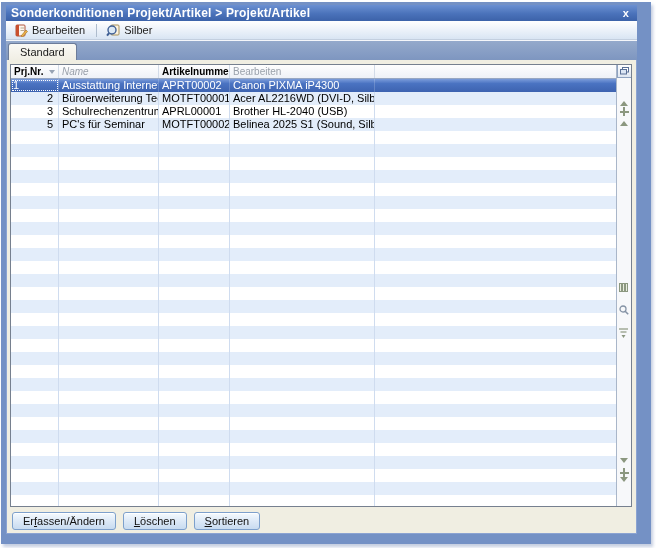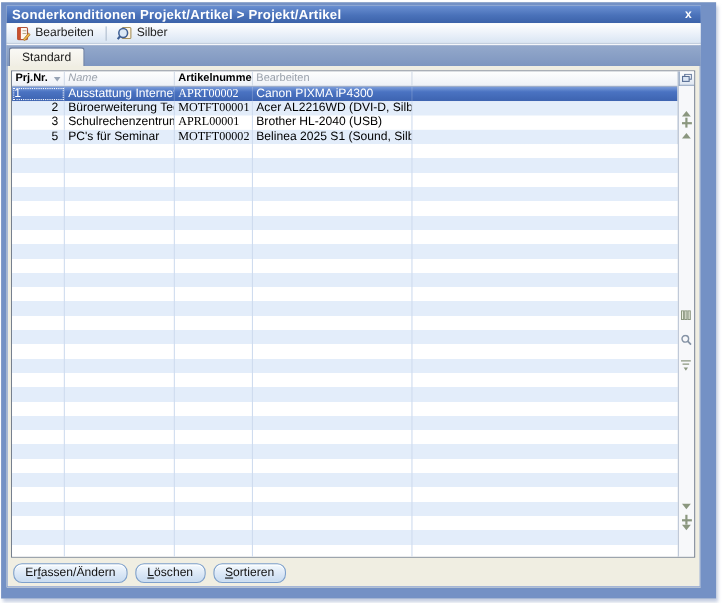--- a/index.html
+++ b/index.html
@@ -82,21 +82,21 @@
     border-left:3px solid transparent; border-right:3px solid transparent;
     border-top:4px solid #97a3b4;
   }
 
   .grid-body{ flex:1; display:flex; flex-direction:column; min-height:0; }
   .row{ height:13px; flex:0 0 13px; display:flex; font-size:11px; line-height:12px; color:#000; }
   .row:nth-child(even){ background:#e3edfa; }
   .c{ border-right:1px solid #cfdcef; padding:0 3px; white-space:nowrap; overflow:hidden; }
   .c0{ width:var(--w0); text-align:right; padding-right:5px; }
   .c1{ width:var(--w1); }
-  .c2{ width:var(--w2);font-family:Liberation Serif, serif; }
+  .c2{ width:var(--w2); }
   .c3{ width:var(--w3); }
   .c4{ flex:1; border-right:none; }
   .row.selected{
     background:linear-gradient(to bottom,#7b9cda 0%,#4a73c2 35%,#3d63b0 100%);
     color:#fff;
   }
   .row.selected .c{ border-right-color:rgba(255,255,255,.18); }
   .row.selected .c0{ text-align:left; padding-left:2px; outline:1px dotted #fff; outline-offset:-2px; }
 
   .filler{
@@ -126,21 +126,21 @@
   .plus{ position:relative; width:9px; height:9px; }
   .plus::before,.plus::after{ content:""; position:absolute; background:#8b977f; }
   .plus::before{ left:3.5px; top:0; width:2px; height:9px; }
   .plus::after{ left:0; top:3.5px; width:9px; height:2px; }
   .ico{ display:block; }
 
   
   .actions{ flex:0 0 24px; display:flex; align-items:flex-end; padding:0 0 1px 2px; gap:7px; }
   .act{
     height:18px; font-family:"Liberation Sans",sans-serif; font-size:11px; color:#111;
-    padding:0 10px; border:1px solid #7da0cc; border-radius:8px;
+    padding:0 10px; border:1px solid #7da0cc; border-radius:3px;
     background:linear-gradient(to bottom,#f5fafe 0%,#dde9f7 50%,#c8dbf0 100%);
     box-shadow:inset 0 1px 0 #fff;
   }
   .act u{ text-decoration:underline; }
 </style>
 </head>
 <body>
 
 <div class="window">
 

